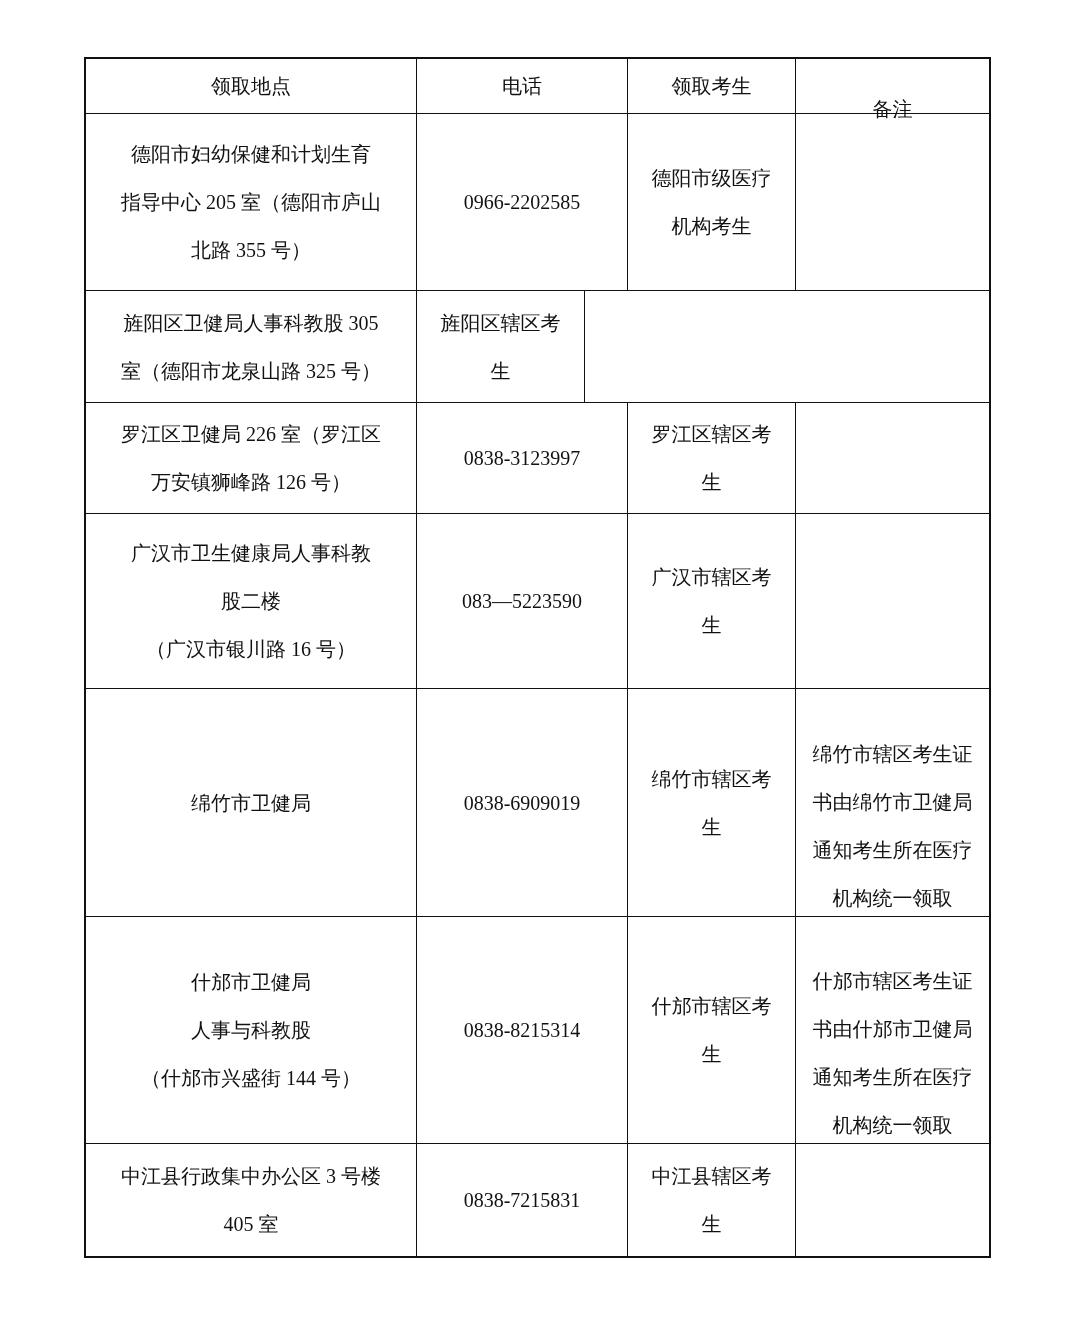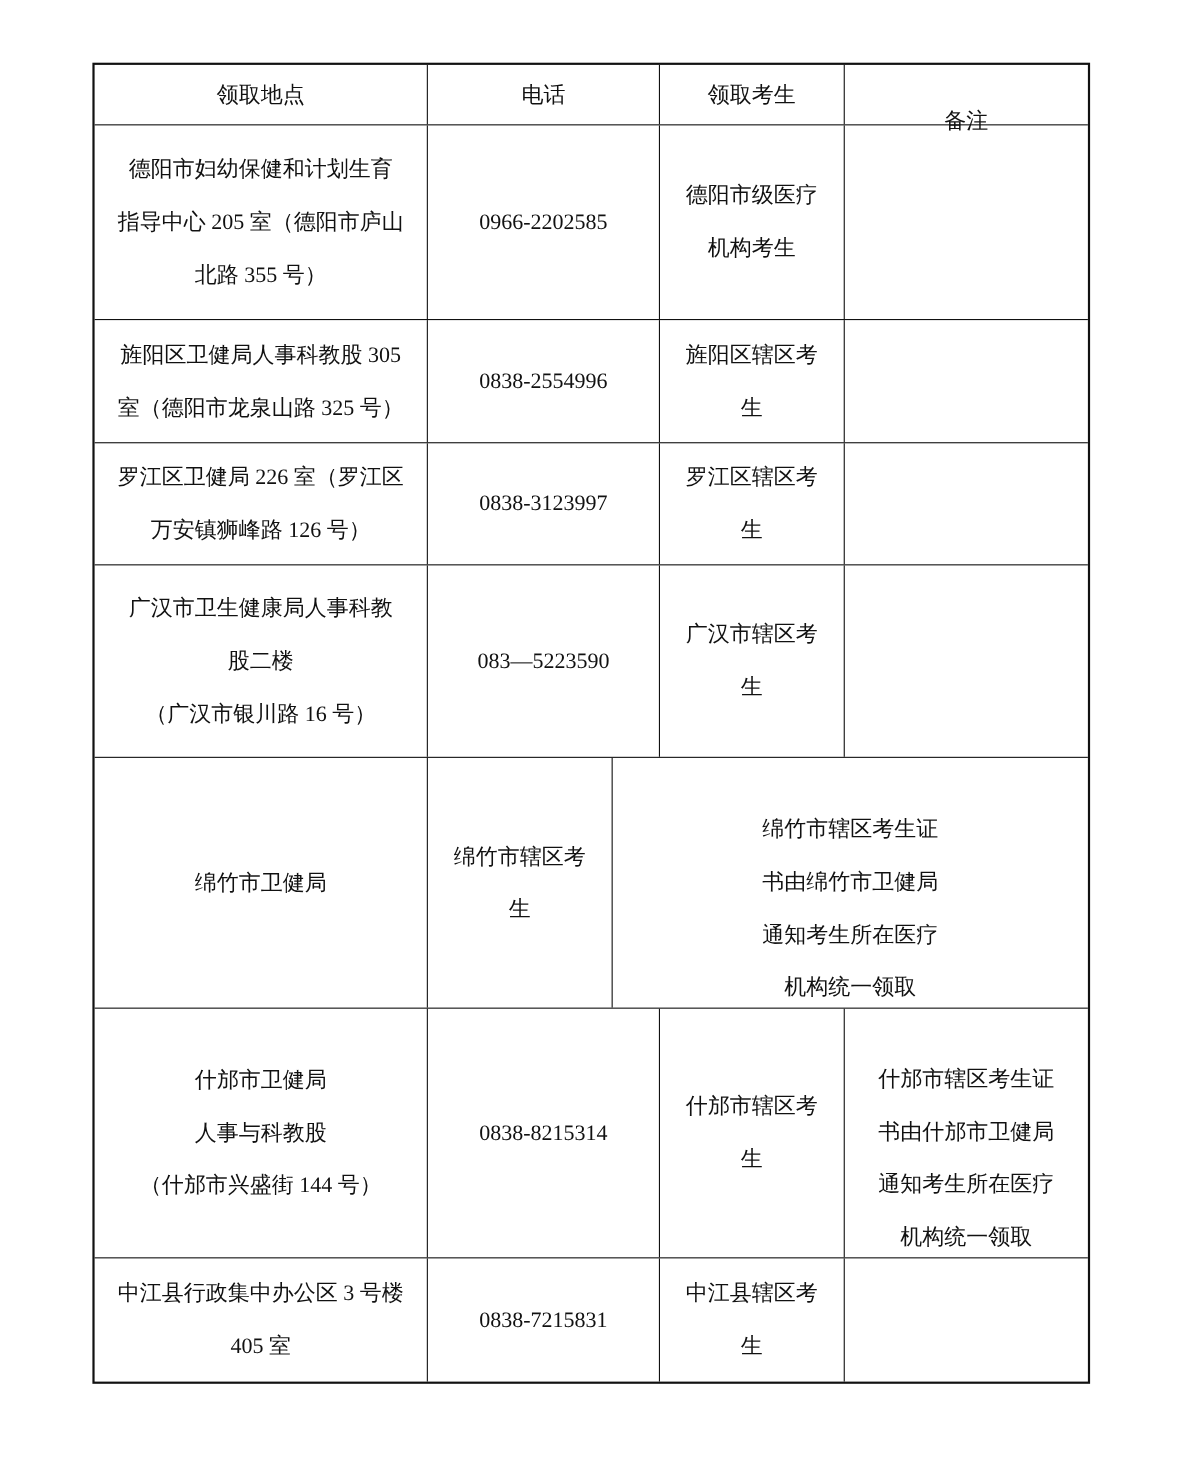--- a/index.html
+++ b/index.html
@@ -39,21 +39,21 @@
     display: flex;
     align-items: center;
     justify-content: center;
     text-align: center;
     white-space: pre-line;
     font-size: 20px;
     line-height: 48px;
     padding: 0 2px;
   }
   .cell:last-child { border-right: none; margin-top: 46px; }
-  .c1 { width: 303px; }
+  .c1 { width: 331px; }
   .c2 { width: 211px; }
   .c3 { width: 168px; }
   .c4 { flex: 1; }
   .rh  { height: 55px; }
   .rh .cell { line-height: normal; }
   .r1 { height: 177px; }
   .r2 { height: 112px; }
   .r3 { height: 111px; }
   .r4 { height: 175px; }
   .r5 { height: 228px; }
@@ -79,21 +79,20 @@
 北路 355 号）</div>
       <div class="cell c2">0966-2202585</div>
       <div class="cell c3">德阳市级医疗
 机构考生</div>
       <div class="cell c4"></div>
     </div>
 
     <div class="row r2">
       <div class="cell c1">旌阳区卫健局人事科教股 305
 室（德阳市龙泉山路 325 号）</div>
-      <div class="cell c2">0838-2554996</div>
       <div class="cell c3">旌阳区辖区考
 生</div>
       <div class="cell c4"></div>
     </div>
 
     <div class="row r3">
       <div class="cell c1">罗江区卫健局 226 室（罗江区
 万安镇狮峰路 126 号）</div>
       <div class="cell c2">0838-3123997</div>
       <div class="cell c3">罗江区辖区考
@@ -106,20 +105,21 @@
 股二楼
 （广汉市银川路 16 号）</div>
       <div class="cell c2">083—5223590</div>
       <div class="cell c3">广汉市辖区考
 生</div>
       <div class="cell c4"></div>
     </div>
 
     <div class="row r5">
       <div class="cell c1">绵竹市卫健局</div>
+      <div class="cell c2">0838-6909019</div>
       <div class="cell c3">绵竹市辖区考
 生</div>
       <div class="cell c4">绵竹市辖区考生证
 书由绵竹市卫健局
 通知考生所在医疗
 机构统一领取</div>
     </div>
 
     <div class="row r6">
       <div class="cell c1">什邡市卫健局

